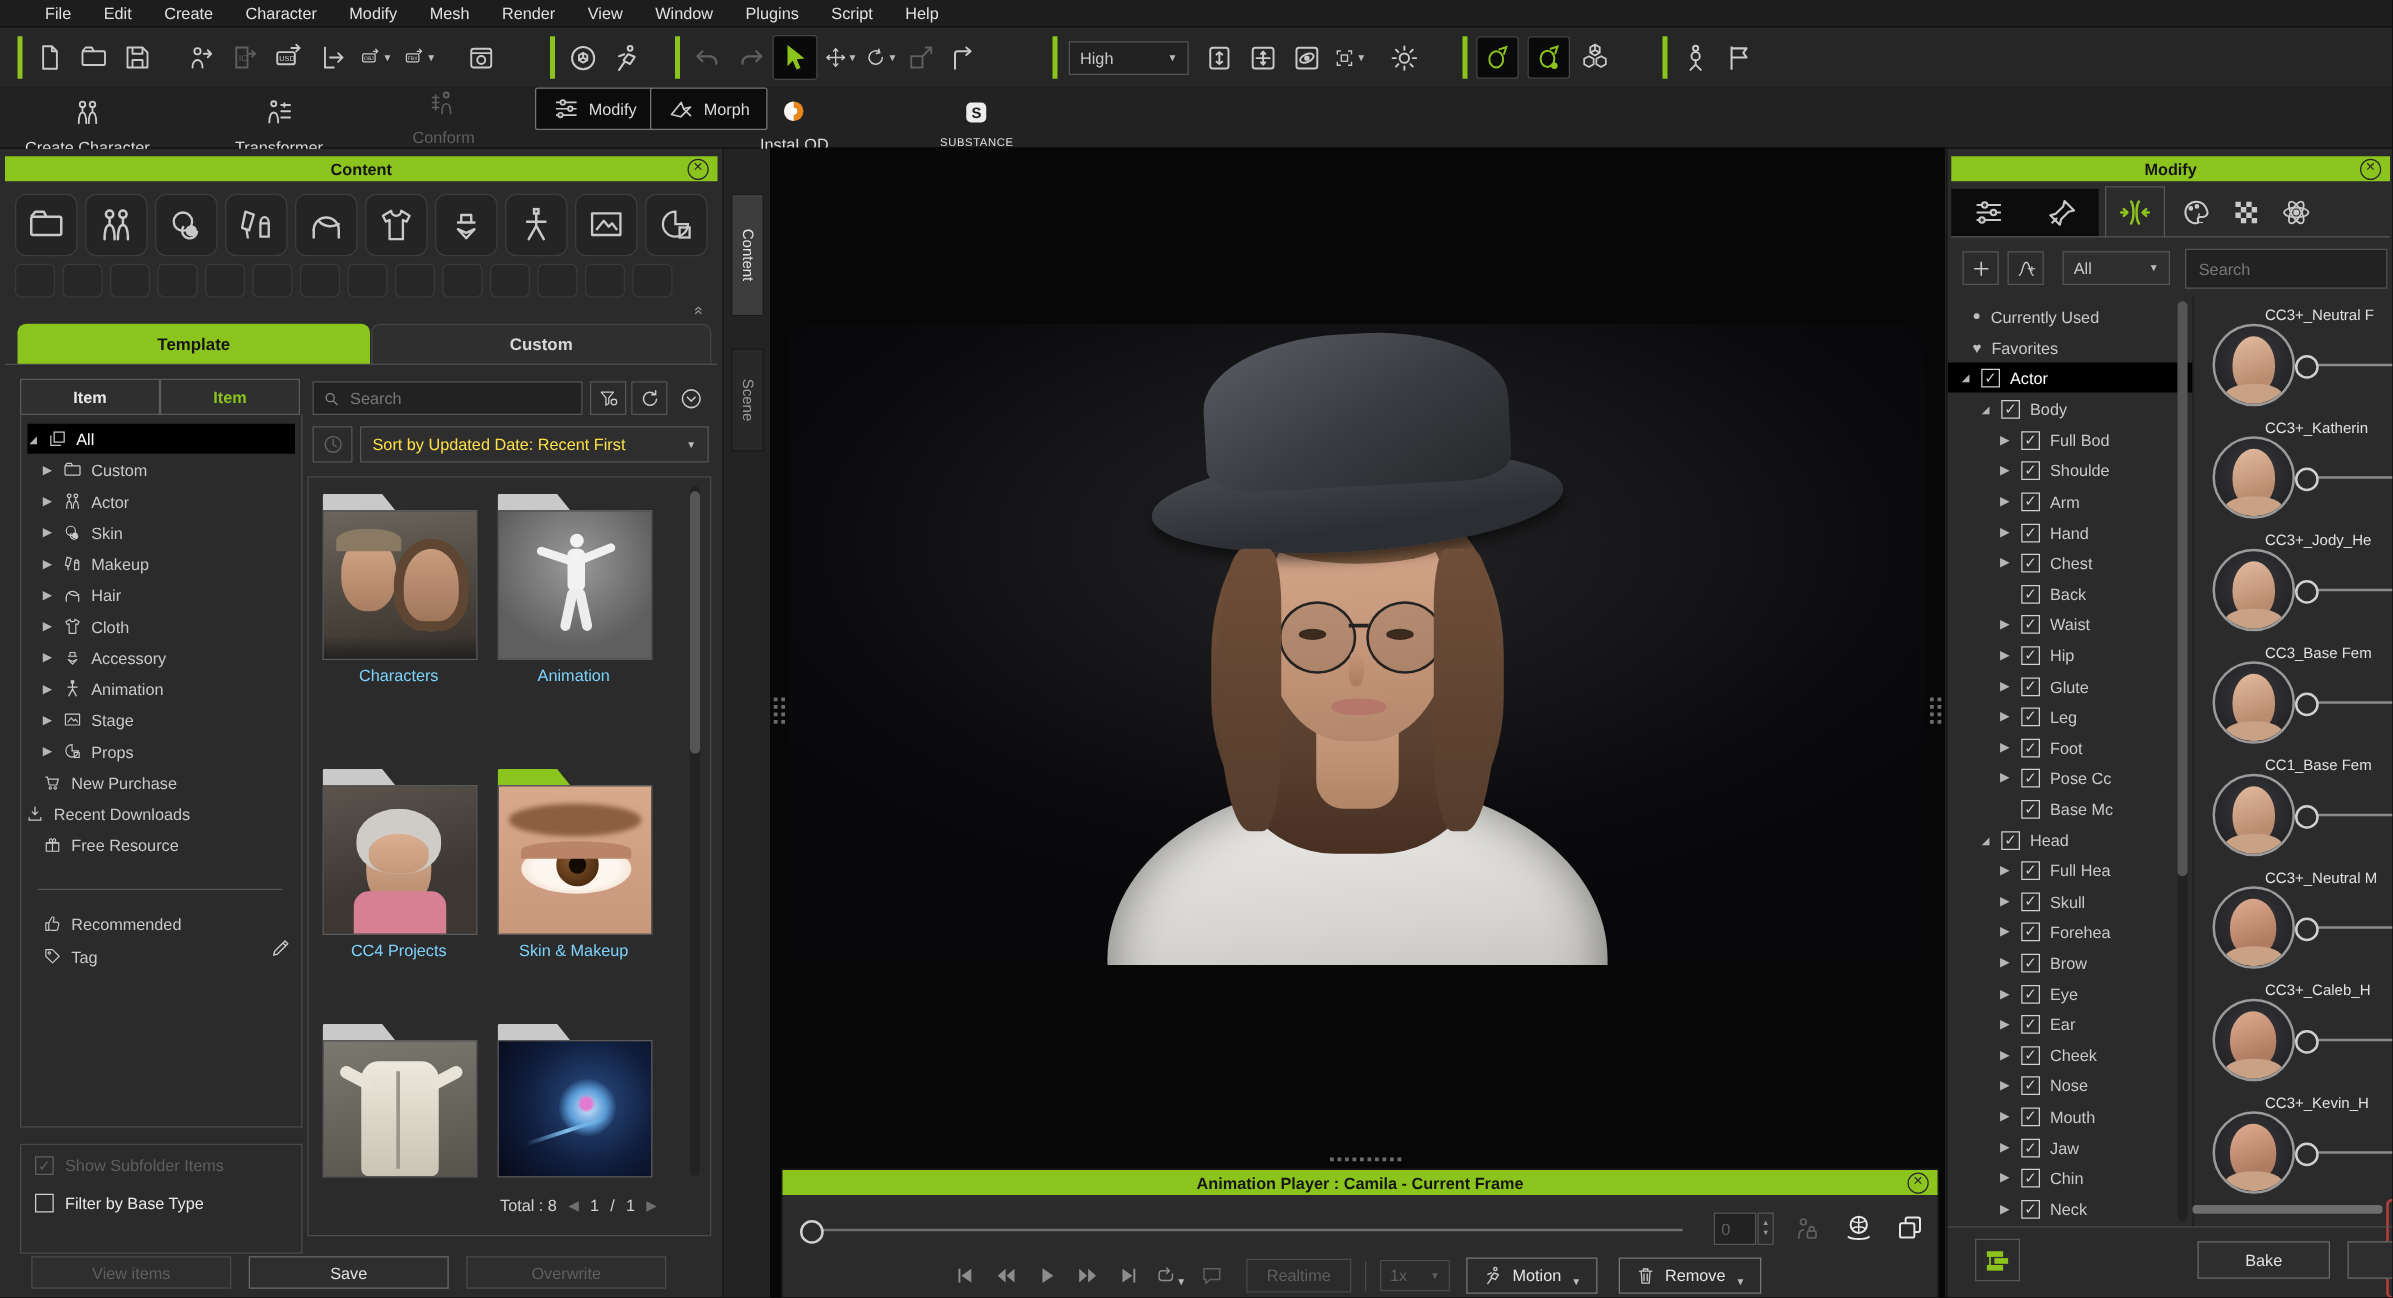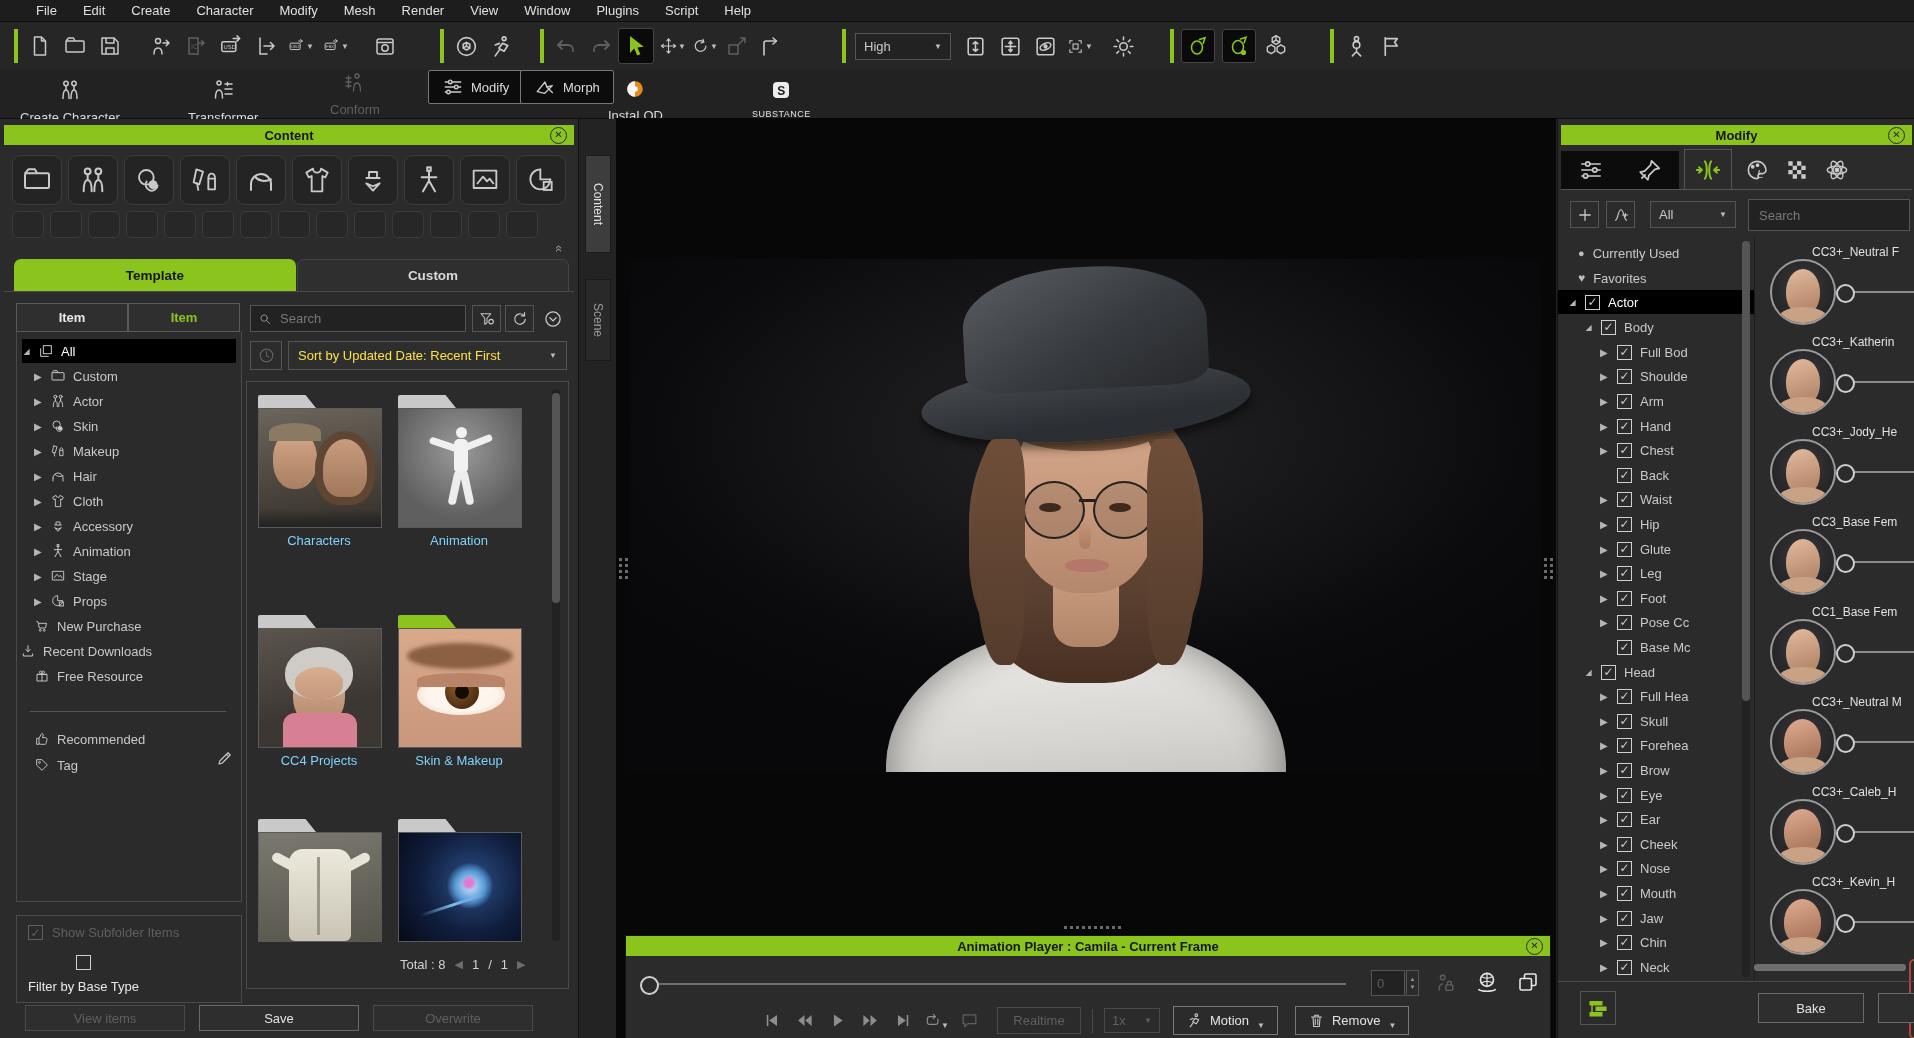--- a/index.html
+++ b/index.html
@@ -1235,21 +1235,21 @@
       <span>/</span>
       <span>1</span>
       <span style="color:#6e6e6e;font-size:11px;">▶</span>
     </div>
 
     <div class="abs" style="left:16px;top:796px;width:224px;height:86px;border:1px solid #4a4a4a;"></div>
     <div class="abs" style="left:28px;top:806px;display:flex;align-items:center;gap:9px;">
       <span class="cbx dis">✓</span>
         <span class="dim" style="color:#5f5f5f">Show Subfolder Items</span>
     </div>
-    <div class="abs" style="left:28px;top:836px;display:flex;align-items:center;gap:9px;flex-direction:column;">
+    <div class="abs" style="left:28px;top:836px;display:flex;align-items:center;gap:9px;">
       <span class="cbx"></span>
         <span style="color:#e8e8e8">Filter by Base Type</span>
     </div>
 
     <div class="btn dis" style="left:25px;top:886px;width:160px;">
         <span>View items</span>
       </div>
     <div class="btn" style="left:199px;top:886px;width:160px;">
         <span>Save</span>
       </div>

